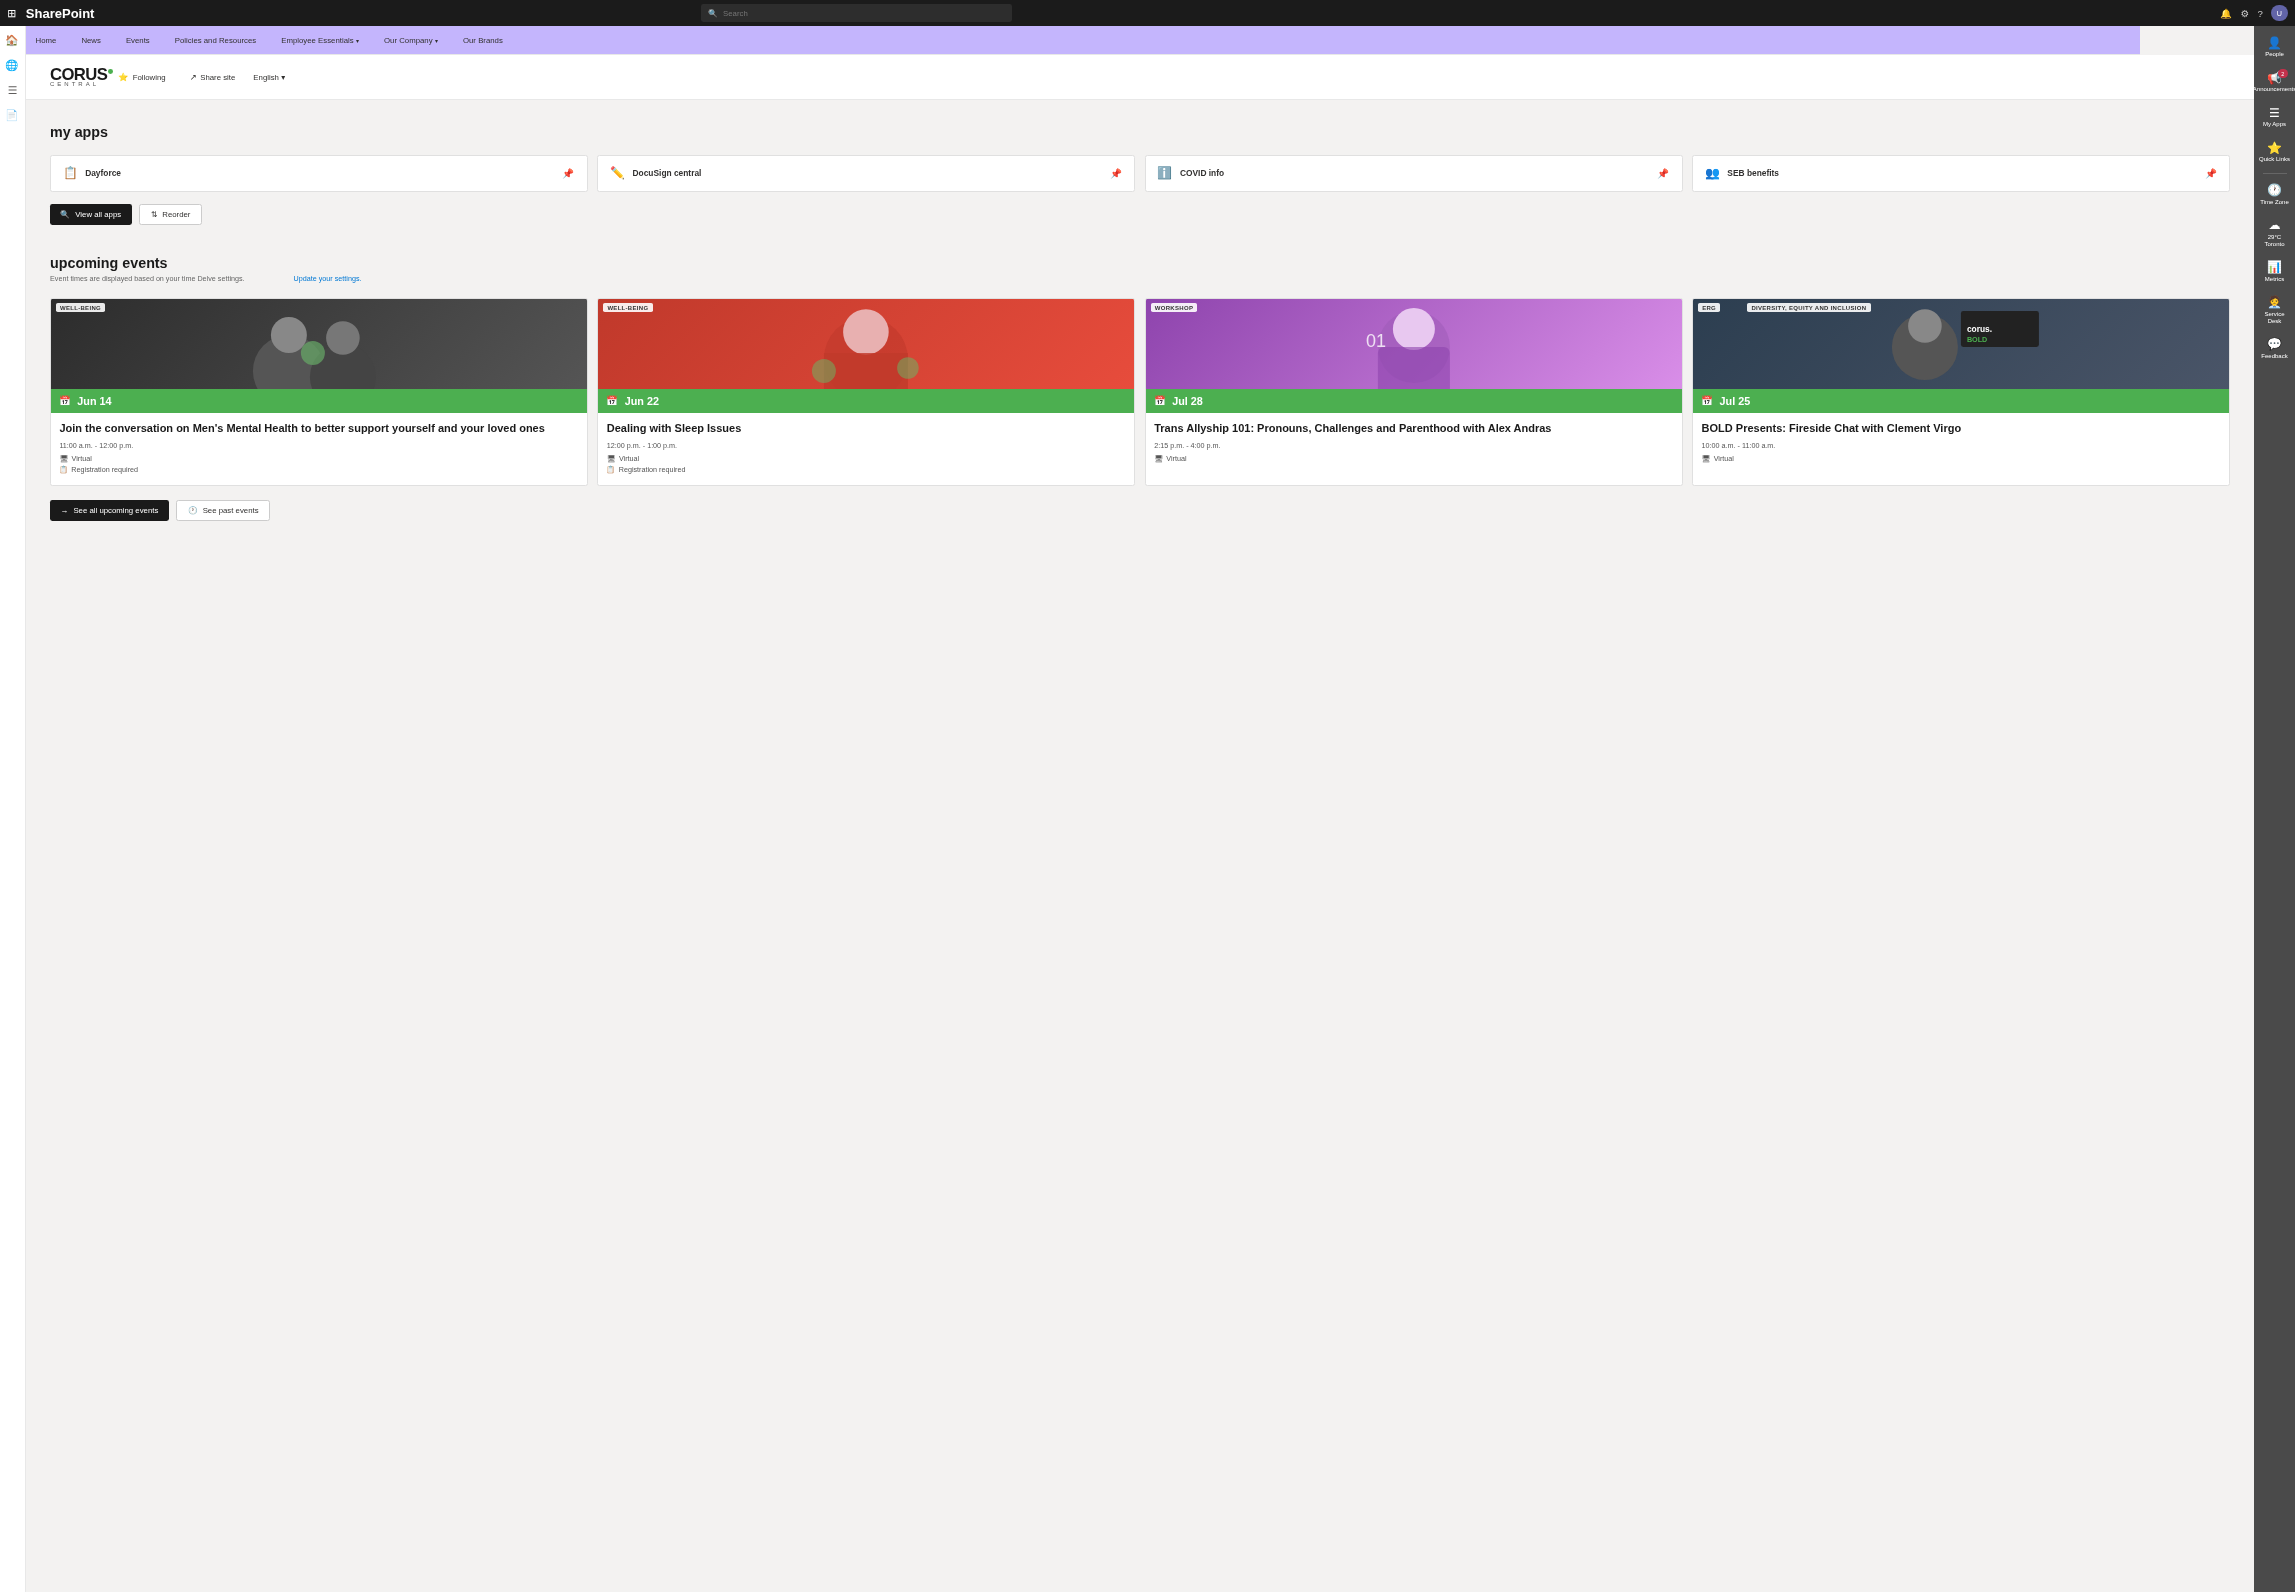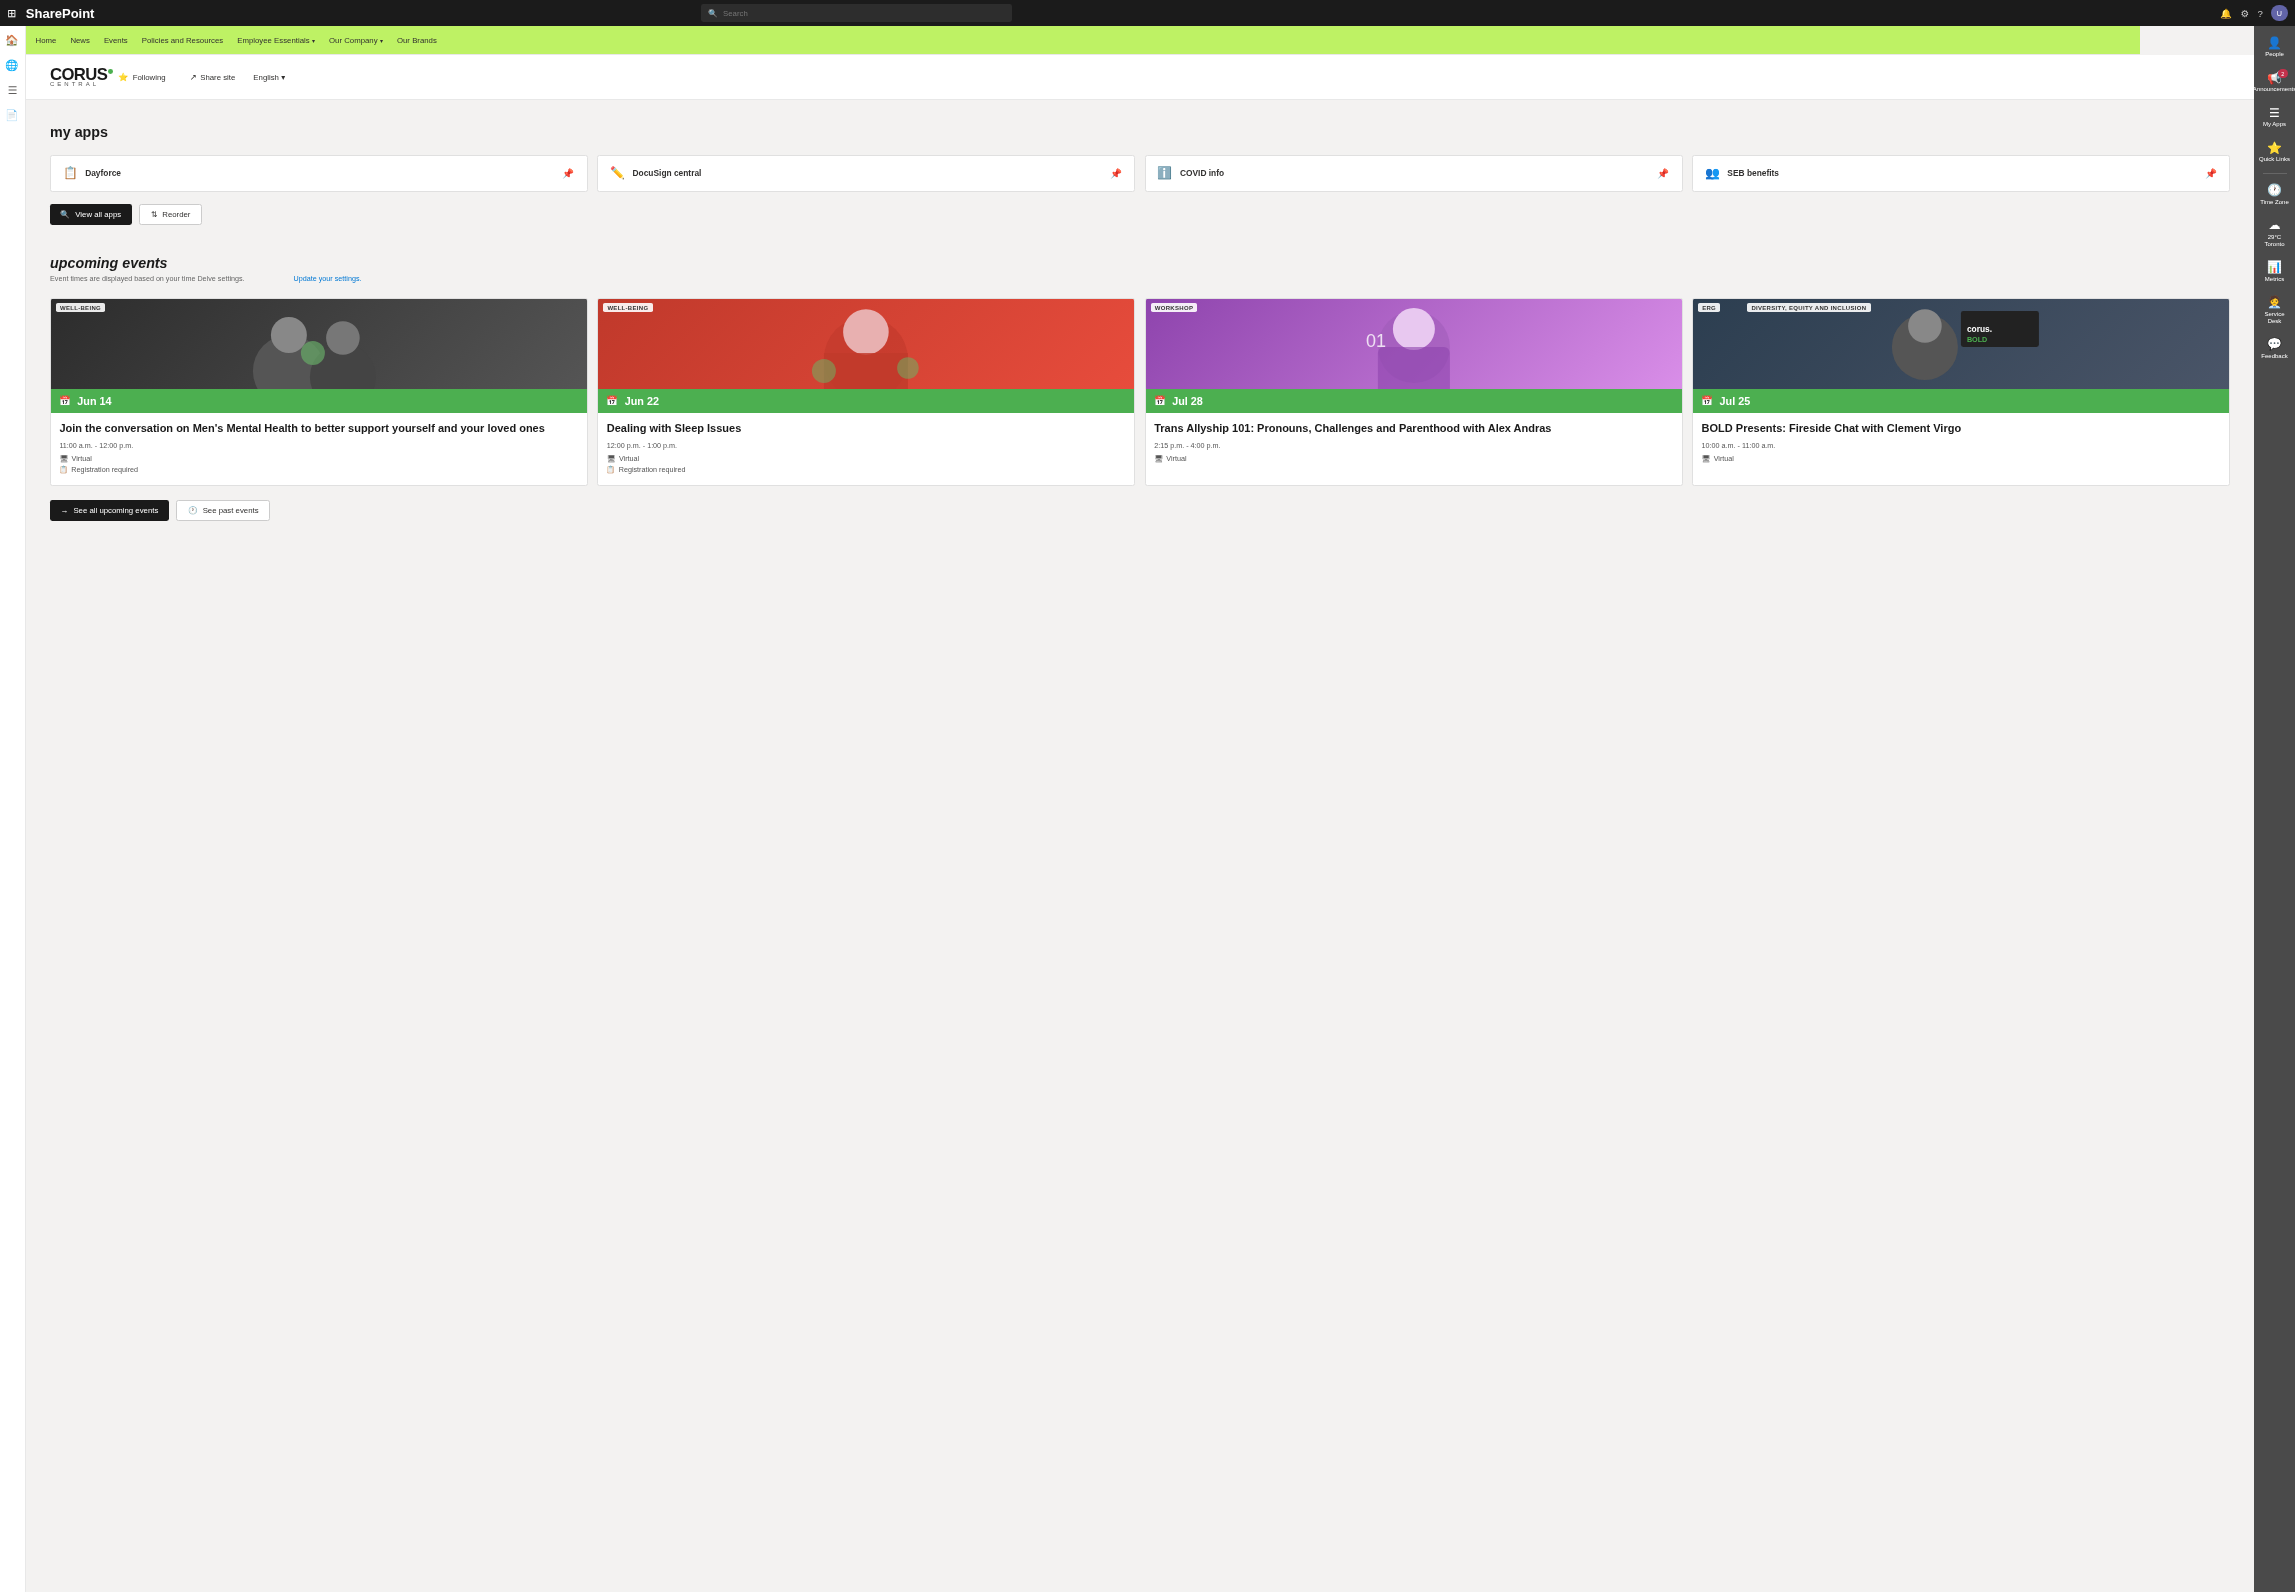--- a/index.html
+++ b/index.html
@@ -42,25 +42,25 @@
     .topbar-icons { display: flex; align-items: center; gap: 8.4px; margin-left: auto; }
     .topbar-icon { color: #ccc; font-size: 9.6px; cursor: pointer; }
 
     
     .navbar {
       position: fixed;
       top: 26px;
       left: 26px;
       right: 155px;
       height: 29px;
-      background: #bef264;
+      background: #c4b5fd;
       display: flex;
       align-items: center;
       padding: 0 9.6px;
-      gap: 14px;
+      gap: 25px;
       z-index: 999;
       border-bottom: 0.6px solid #e8e8e8;
     }
     .nav-item {
       font-size: 7.8px;
       color: #323130;
       cursor: pointer;
       white-space: nowrap;
       display: flex;
       align-items: center;
@@ -227,21 +227,21 @@
       border-radius: 2.4px;
       font-size: 7.8px;
       cursor: pointer;
       display: flex;
       align-items: center;
       gap: 4.8px;
     }
 
     
     .events-section { margin-top: 30px; }
-    .events-header { margin-bottom: 3.6px; font-style: italic; }
+    .events-header { margin-bottom: 3.6px; }
     .events-subtitle { font-size: 7.2px; color: #666; margin-bottom: 14.3px; }
     .events-subtitle a { color: #0078d4; text-decoration: none; padding-left: 47px; }
     .events-grid {
       display: grid;
       grid-template-columns: repeat(4, 1fr);
       gap: 9.6px;
       margin-bottom: 14.3px;
     }
     .event-card {
       background: #fff;

